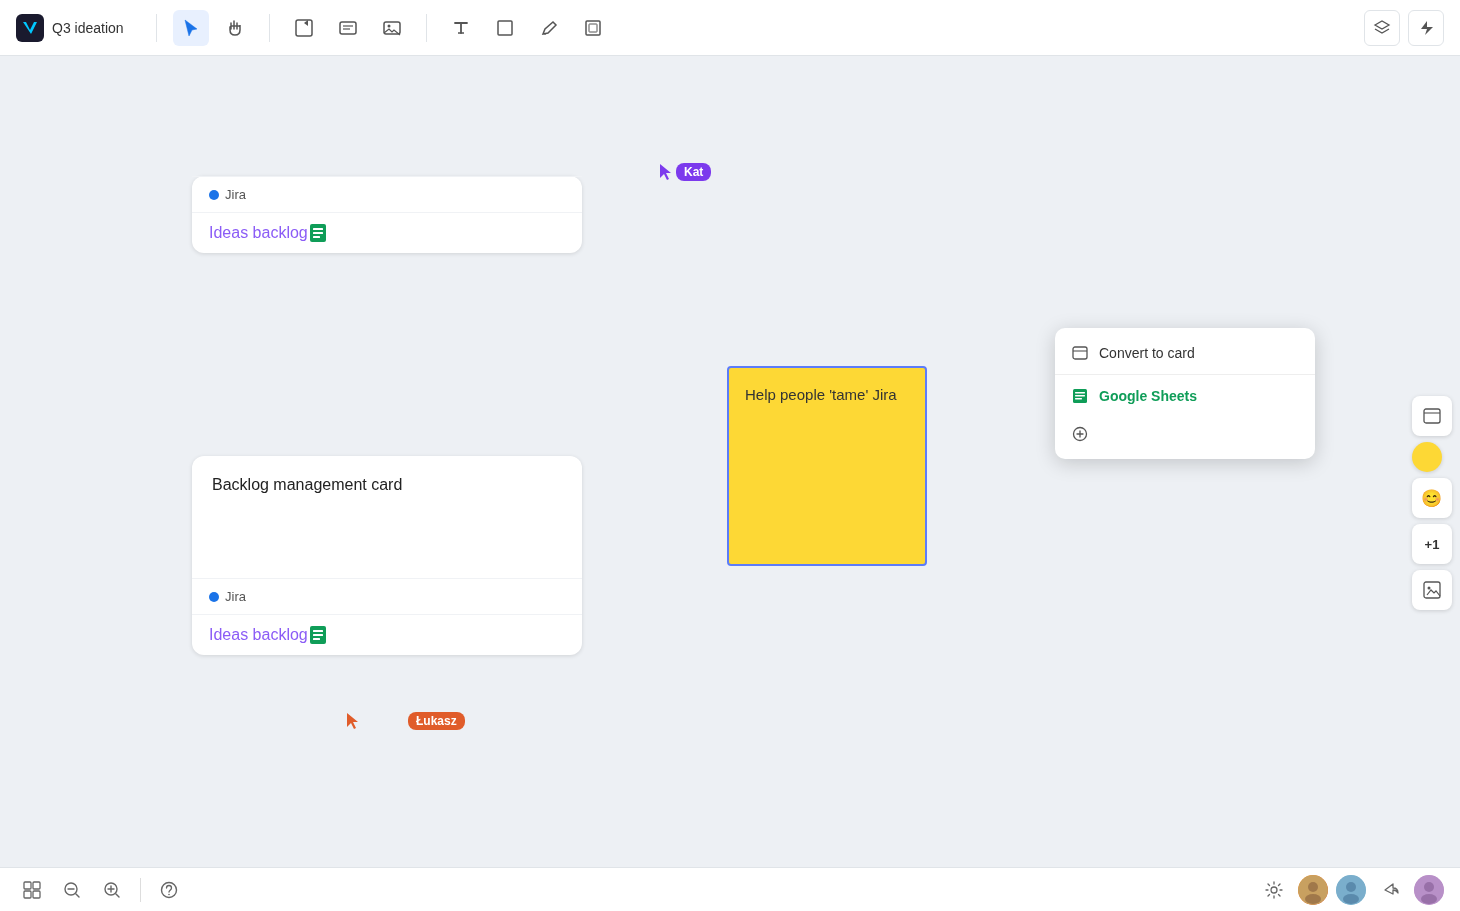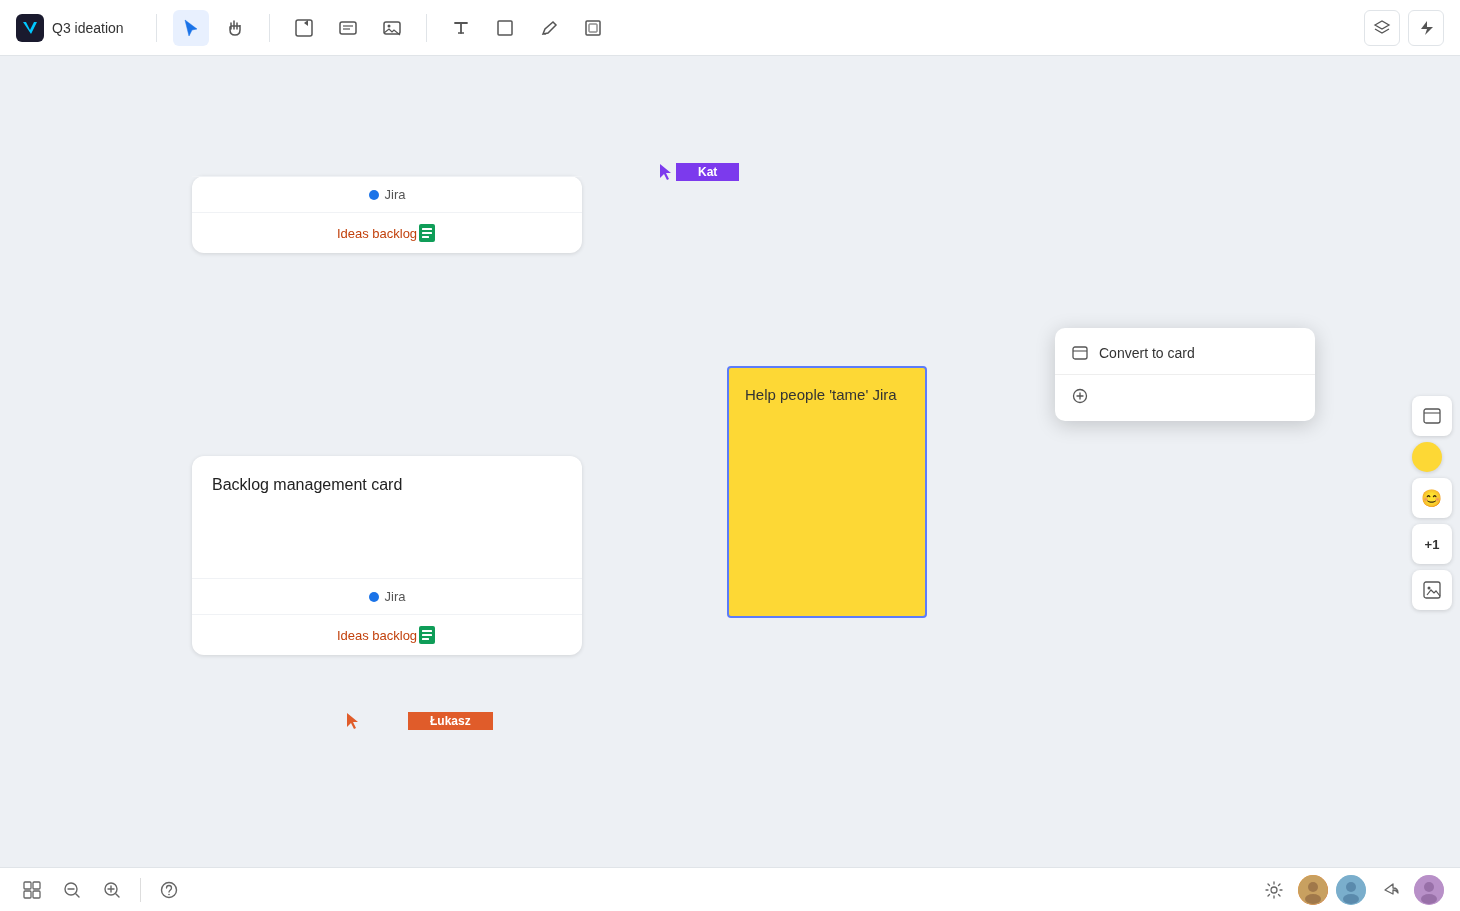--- a/index.html
+++ b/index.html
@@ -37,41 +37,41 @@
     
     .board-card {
       position: absolute; background: #fff; border-radius: 12px;
       box-shadow: 0 1px 4px rgba(0,0,0,0.12); width: 390px;
       padding: 0;
     }
     .card-body { padding: 20px 20px 16px 20px; min-height: 80px; }
     .card-title { font-size: 16px; font-weight: 500; color: #222; margin-bottom: 8px; }
     .card-spacer { height: 60px; }
     .card-footer {
-      display: flex; align-items: center; justify-content: center;
-      padding: 10px 4px; border-top: 1px solid #f0f2f5;
+      display: flex; align-items: center; justify-content: flex-start;
+      padding: 10px 17px; border-top: 1px solid #f0f2f5;
     }
     .card-tag { display: flex; align-items: center; gap: 6px; font-size: 13px; color: #555; }
     .dot { width: 10px; height: 10px; border-radius: 50%; background: #1a73e8; }
-    .tag-label { font-size: 13px; color: #c2410c; }
+    .tag-label { font-size: 16px; color: #8b5cf6; }
 
     
     .sticky-note {
       position: absolute; background: #fdd835; border: 2.5px solid #5c7cfa;
-      border-radius: 4px; width: 200px; height: 252px;
+      border-radius: 4px; width: 200px; height: 200px;
       display: flex; align-items: flex-start; justify-content: flex-start;
       padding: 16px; font-size: 15px; font-weight: 500; color: #333; line-height: 1.4;
     }
 
     
     .cursor-label {
       position: absolute; display: flex; align-items: center; gap: 2px; z-index: 200;
     }
     .cursor-tag {
-      padding: 2px 22px; border-radius: 0; font-size: 12px; font-weight: 600; color: #fff;
+      padding: 2px 8px; border-radius: 8px; font-size: 12px; font-weight: 600; color: #fff;
     }
     .cursor-kat .cursor-tag { background: #7c3aed; }
     .cursor-lukasz .cursor-tag { background: #e05c2a; }
 
     
     .context-menu {
       position: absolute; background: #fff; border-radius: 10px;
       box-shadow: 0 4px 20px rgba(0,0,0,0.18); width: 260px; padding: 6px 0; z-index: 300;
     }
     .menu-item {
@@ -272,20 +272,31 @@
           <rect x="1" y="2" width="14" height="12" rx="2" stroke="#555" stroke-width="1.3"></rect>
           <line x1="1" y1="6" x2="15" y2="6" stroke="#555" stroke-width="1.1"></line>
         </svg>
       </span>
       <span>Convert to card</span>
     </div>
     <div class="menu-divider"></div>
     <div class="menu-item">
       <span class="menu-icon">
         <svg width="16" height="16" viewBox="0 0 16 16" fill="none">
+          <rect x="1" y="1" width="14" height="14" rx="1.5" fill="#0f9d58"></rect>
+          <rect x="3" y="4" width="10" height="1.5" rx="0.4" fill="white"></rect>
+          <rect x="3" y="7" width="10" height="1.5" rx="0.4" fill="white"></rect>
+          <rect x="3" y="10" width="7" height="1.5" rx="0.4" fill="white"></rect>
+        </svg>
+      </span>
+      <span class="menu-section-label google-sheets-green">Google Sheets</span>
+    </div>
+    <div class="menu-item">
+      <span class="menu-icon">
+        <svg width="16" height="16" viewBox="0 0 16 16" fill="none">
           <circle cx="8" cy="8" r="6.5" stroke="#555" stroke-width="1.3"></circle>
           <path d="M5 8h6M8 5v6" stroke="#555" stroke-width="1.3" stroke-linecap="round"></path>
         </svg>
       </span>
     </div>
   </div>
 
   <div class="right-toolbar" style="top: 340px; transform: none;">
     <div class="right-tool-btn">
       <svg width="18" height="18" viewBox="0 0 18 18" fill="none">

